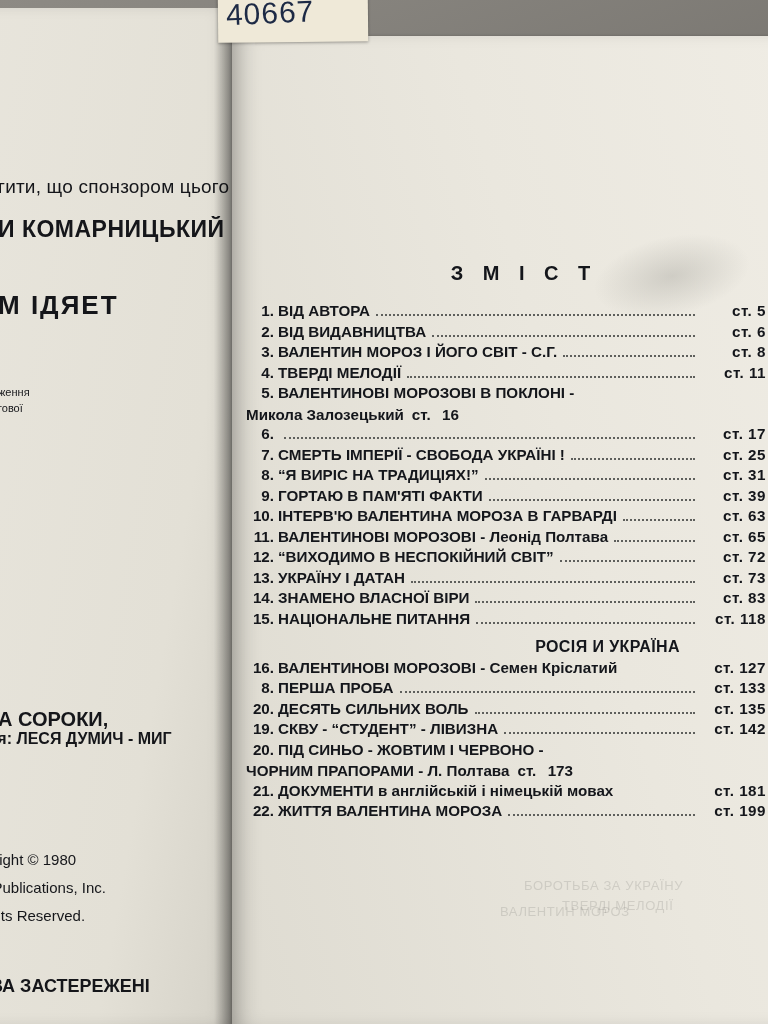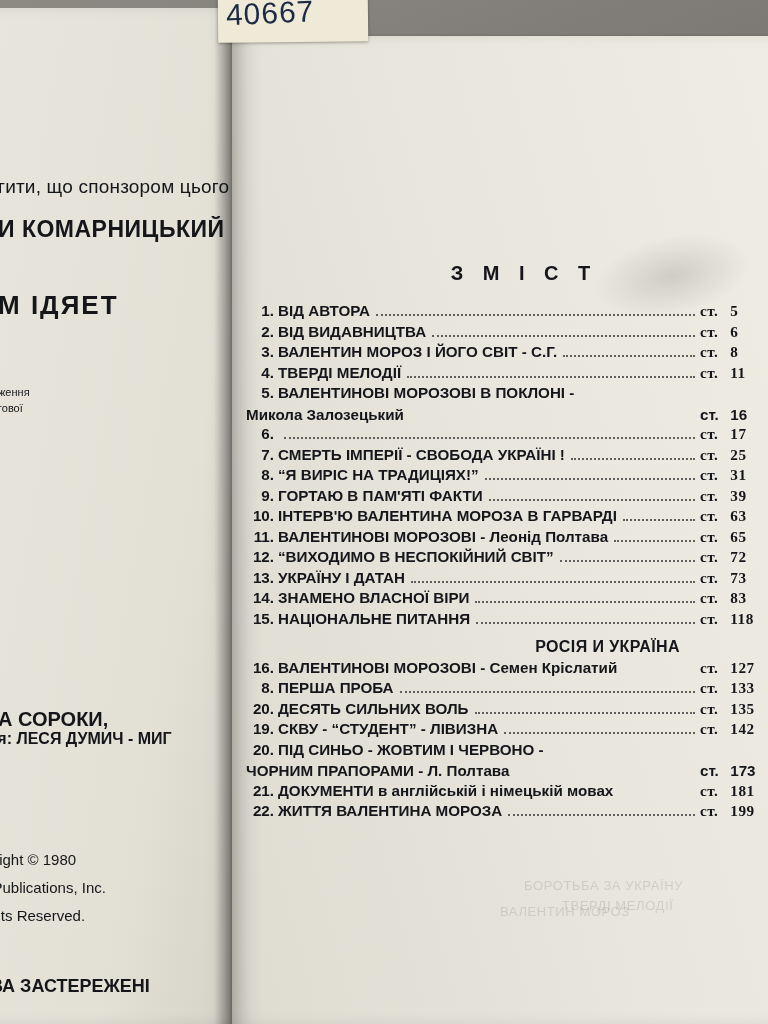--- a/index.html
+++ b/index.html
@@ -144,31 +144,30 @@
   .toc-row .dots {
     flex: 1 1 auto;
     border-bottom: 2px dotted #5e5f5c;
     margin: 0 5px 4px 6px;
     min-width: 6px;
     height: 0;
   }
   .toc-row .pg {
     flex: 0 0 auto;
     width: 66px;
-    text-align: left;
+    text-align: right;
     letter-spacing: 0.5px;
-    font-family: Liberation Serif, serif;
   }
   .toc-row .pg .pp { display:inline-block; width: 26px; }
   .toc-row.nodots .dots { border-bottom: none; }
 
   
   .cont {
     display: flex;
-    justify-content: space-between;
+    justify-content: flex-start;
     font-size: 15.2px;
     font-weight: bold;
     margin-bottom: 3.5px;
     white-space: nowrap;
   }
   .cont .ctext { margin-right: 8px; }
   .cont .pg { width: 66px; text-align: left; }
   .cont .pg .pp { display:inline-block; width: 26px; }
 
   .section-head {

